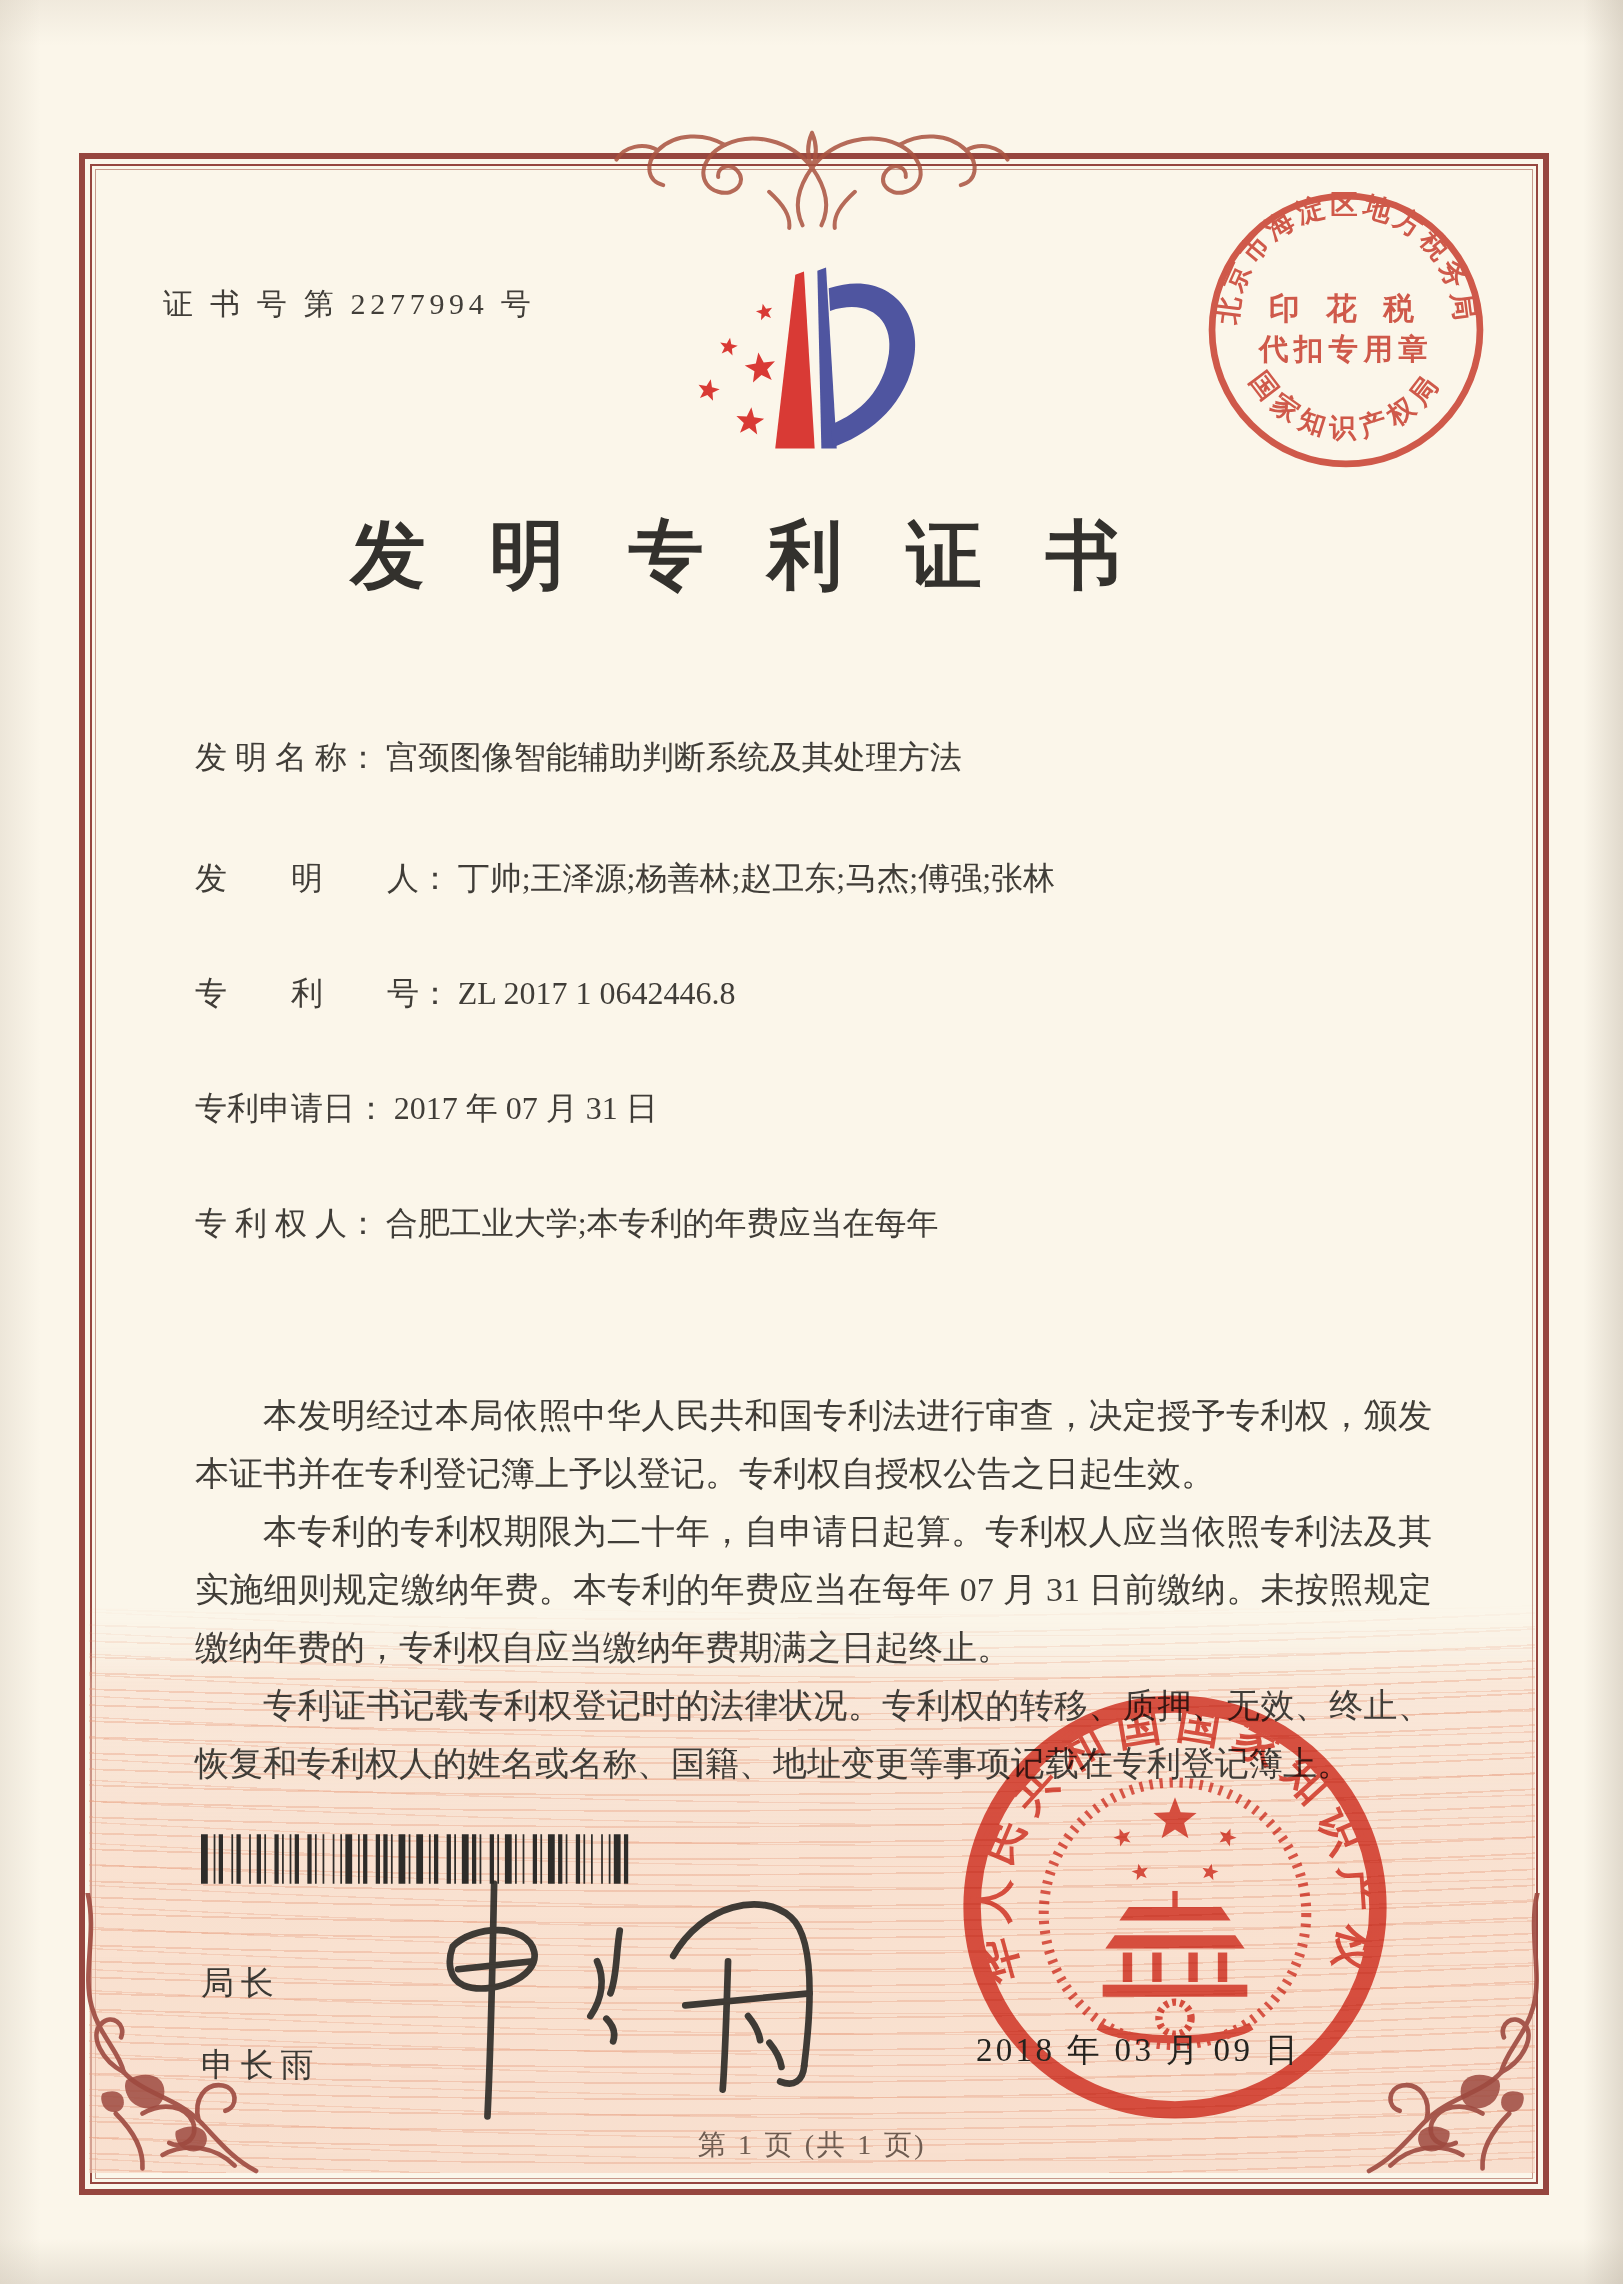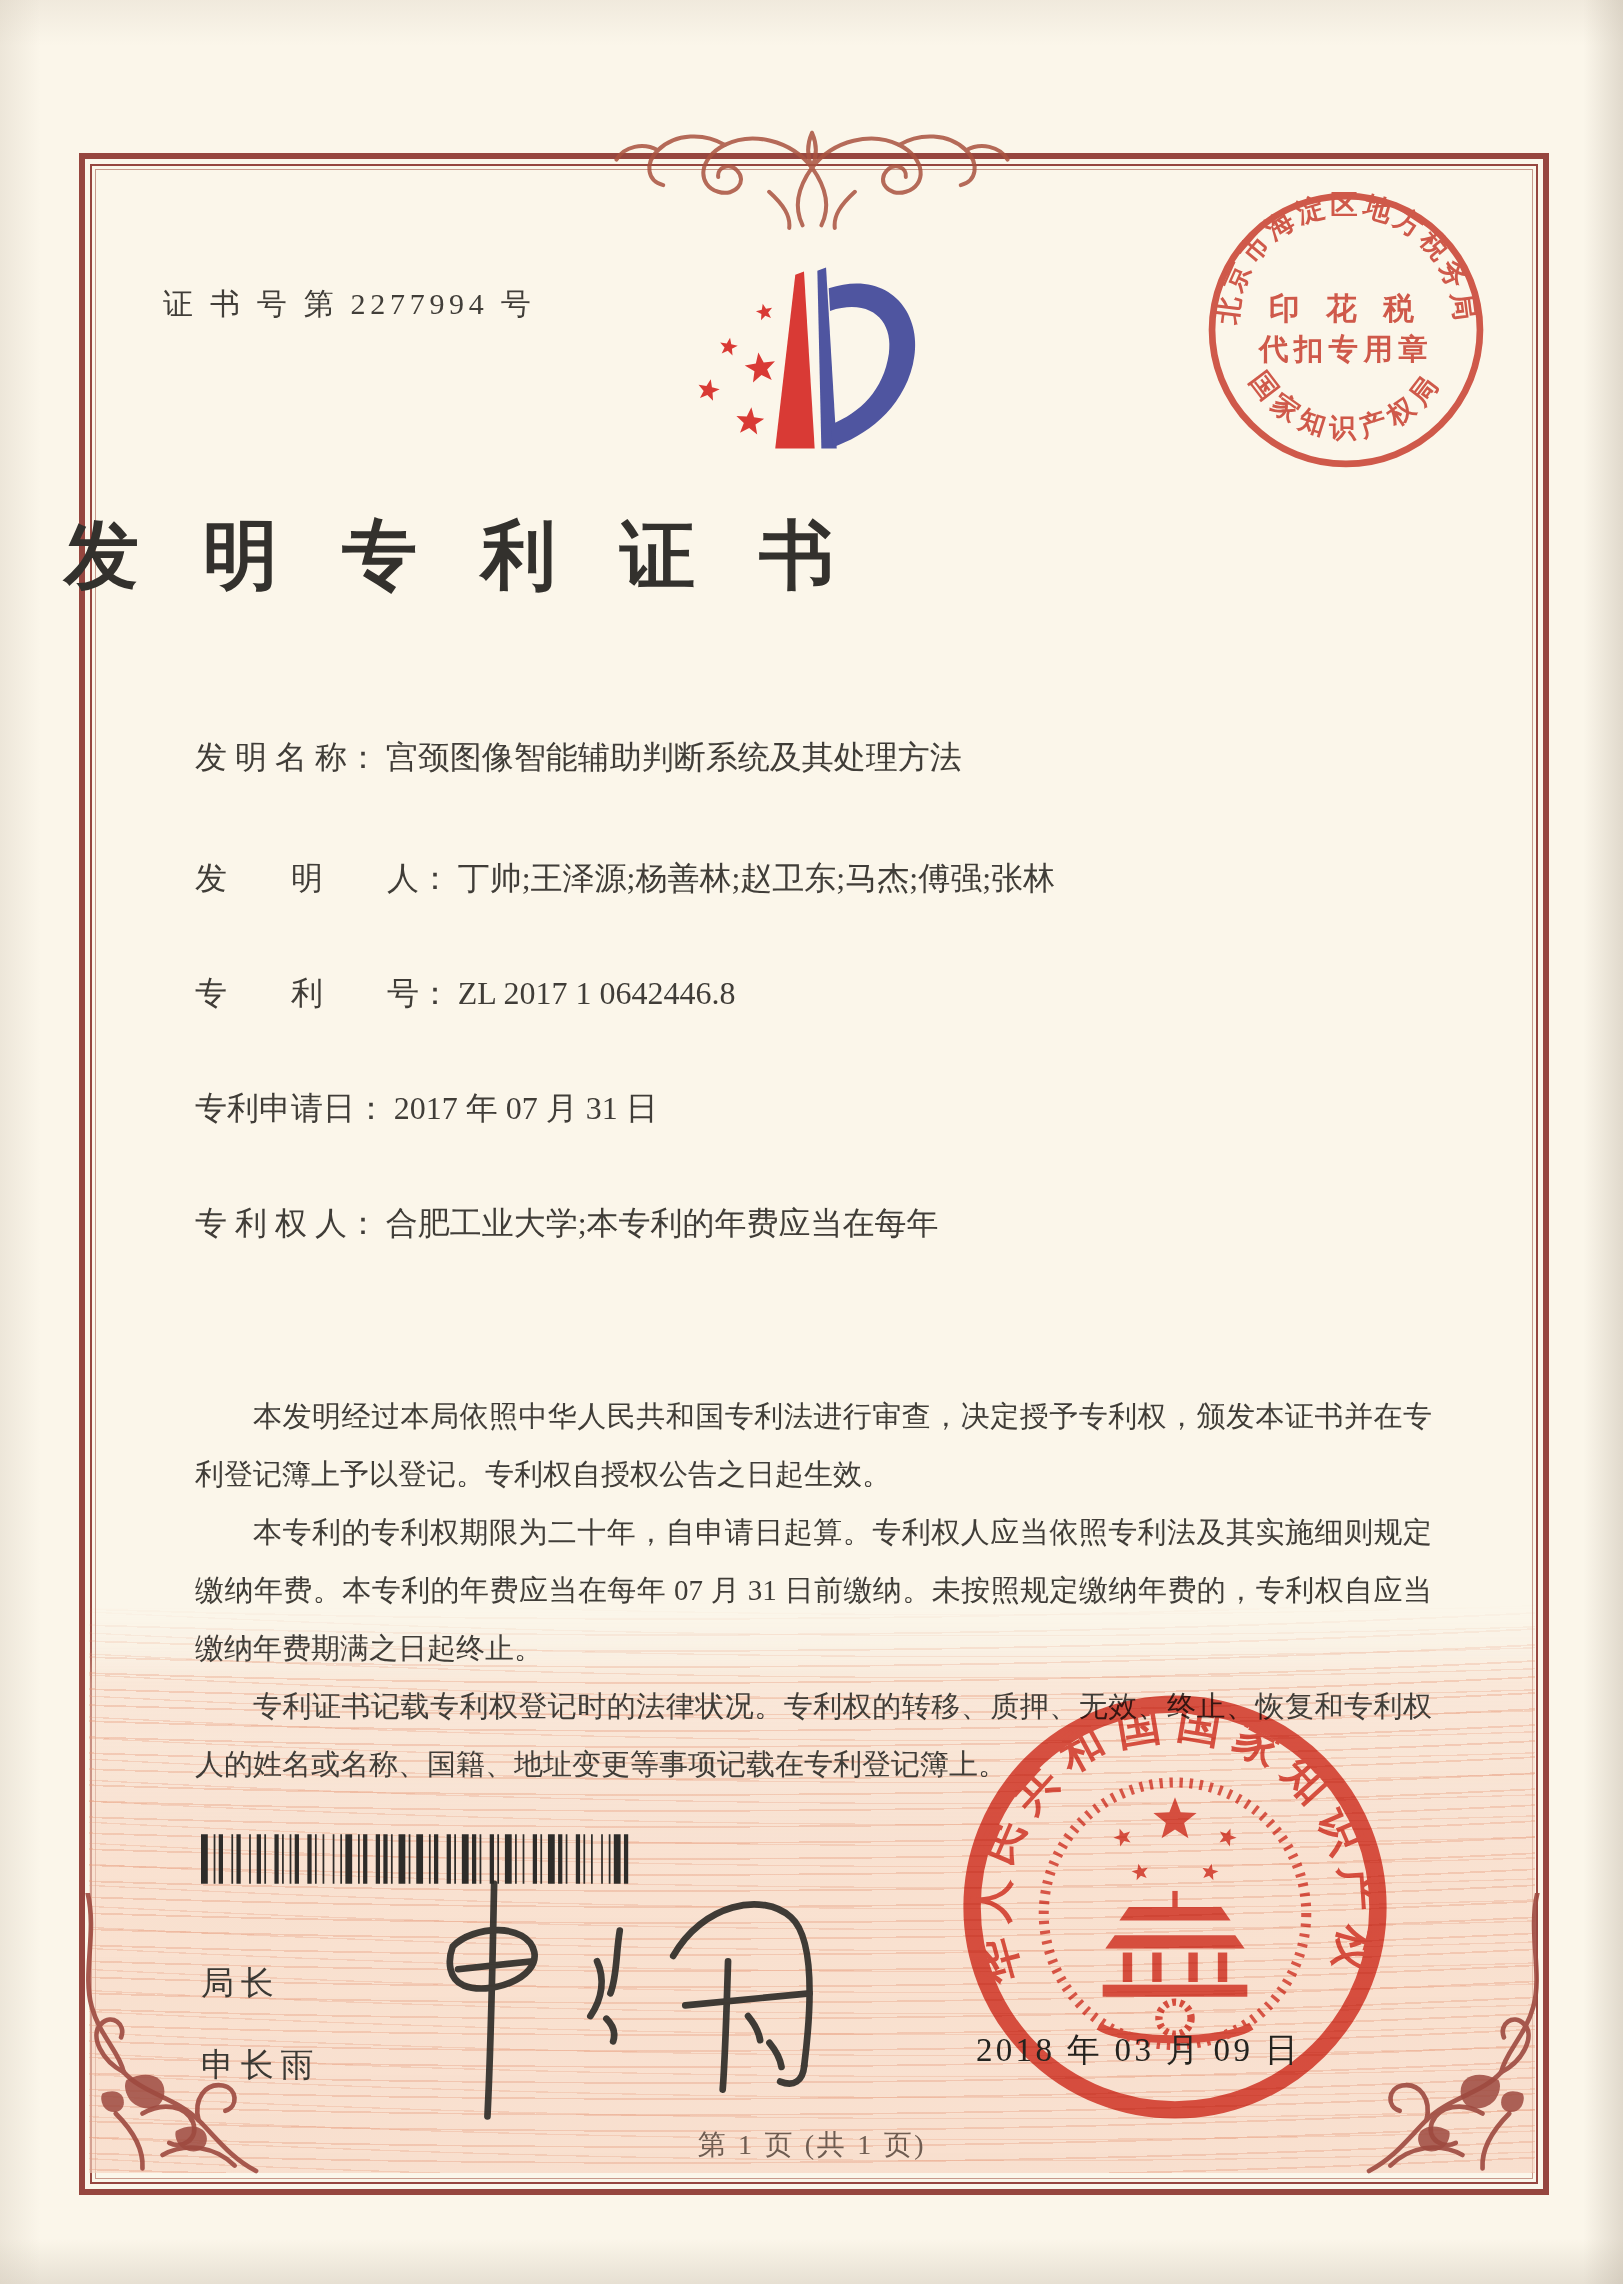--- a/index.html
+++ b/index.html
@@ -34,26 +34,26 @@
     position:absolute;left:89px;top:1603px;width:1446px;height:570px;
     background:
       repeating-radial-gradient(circle 20082px at 40% -17137px, rgba(231,157,126,.38) 0 1.7px, rgba(231,157,126,0) 1.7px 16px),
       repeating-radial-gradient(circle 20082px at 62% -16936px, rgba(231,157,126,.30) 0 1.3px, rgba(231,157,126,0) 1.3px 21px),
       linear-gradient(180deg, rgba(247,214,196,.0) 0%, rgba(247,214,196,.45) 14%, rgba(247,212,193,.62) 45%, rgba(246,211,191,.65) 100%);
     -webkit-mask-image:linear-gradient(180deg, transparent 0, #000 80px);
             mask-image:linear-gradient(180deg, transparent 0, #000 80px);
   }
   
   .cert-no{position:absolute;left:163px;top:284px;font-size:30px;letter-spacing:4.7px;color:#413e39;}
-  .title{position:absolute;left:0;top:506px;width:1471px;margin:0;text-align:left;
+  .title{position:absolute;left:0;top:506px;width:1471px;margin:0;text-align:center;
     font-size:75px;font-weight:700;letter-spacing:64px;padding-left:64px;box-sizing:border-box;color:#33312d;}
   .field{position:absolute;left:195px;font-size:32px;white-space:nowrap;color:#403d38;}
   .field .lab{display:inline-block;}
   .field .val{margin-left:6.7px;}
-  .paras{position:absolute;left:195px;top:1387px;width:1237px;font-size:29px;line-height:58px;color:#403d38;text-align:justify;}
+  .paras{position:absolute;left:195px;top:1387px;width:1237px;font-size:34px;line-height:58px;color:#403d38;text-align:justify;}
   .paras p{margin:0;text-indent:2em;}
   .signer-title{position:absolute;left:201px;top:1961px;font-size:33px;letter-spacing:6.7px;color:#3b3934;font-family:Liberation Serif, serif;}
   .signer-name{position:absolute;left:201px;top:2043px;font-size:33px;letter-spacing:6.7px;color:#3b3934;font-family:"Liberation Sans","DejaVu Sans",sans-serif;}
   .seal-date{position:absolute;left:976px;top:2028px;font-size:33px;letter-spacing:3.3px;color:#24231f;white-space:nowrap;}
   .footer{position:absolute;left:0;right:0;top:2126px;text-align:center;font-size:28px;letter-spacing:2.7px;color:#6e5c51;}
   
   .logo{position:absolute;left:683px;top:253px;}
   .barcode{position:absolute;left:201px;top:1834px;}
   .signature{position:absolute;left:408px;top:1861px;}
   .seal{position:absolute;left:954px;top:1686px;mix-blend-mode:multiply;opacity:.92;}

